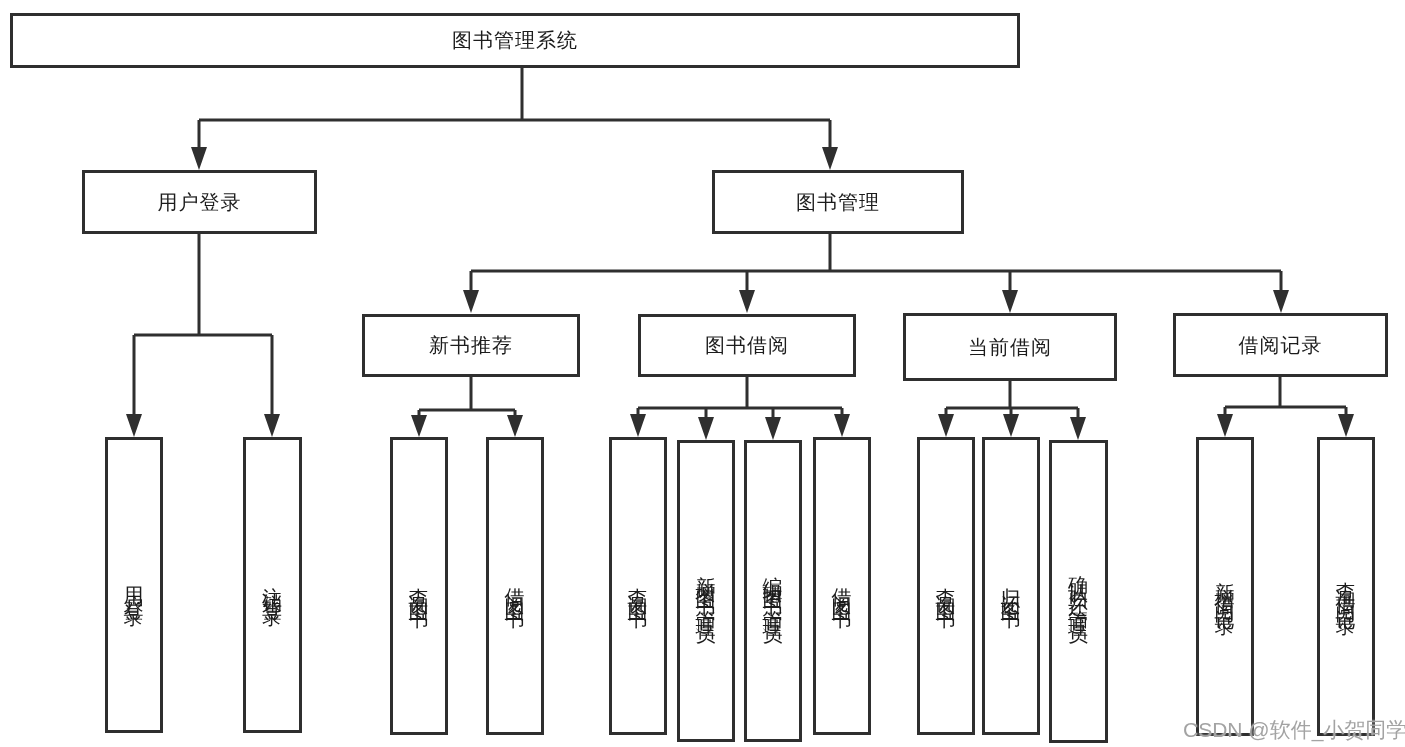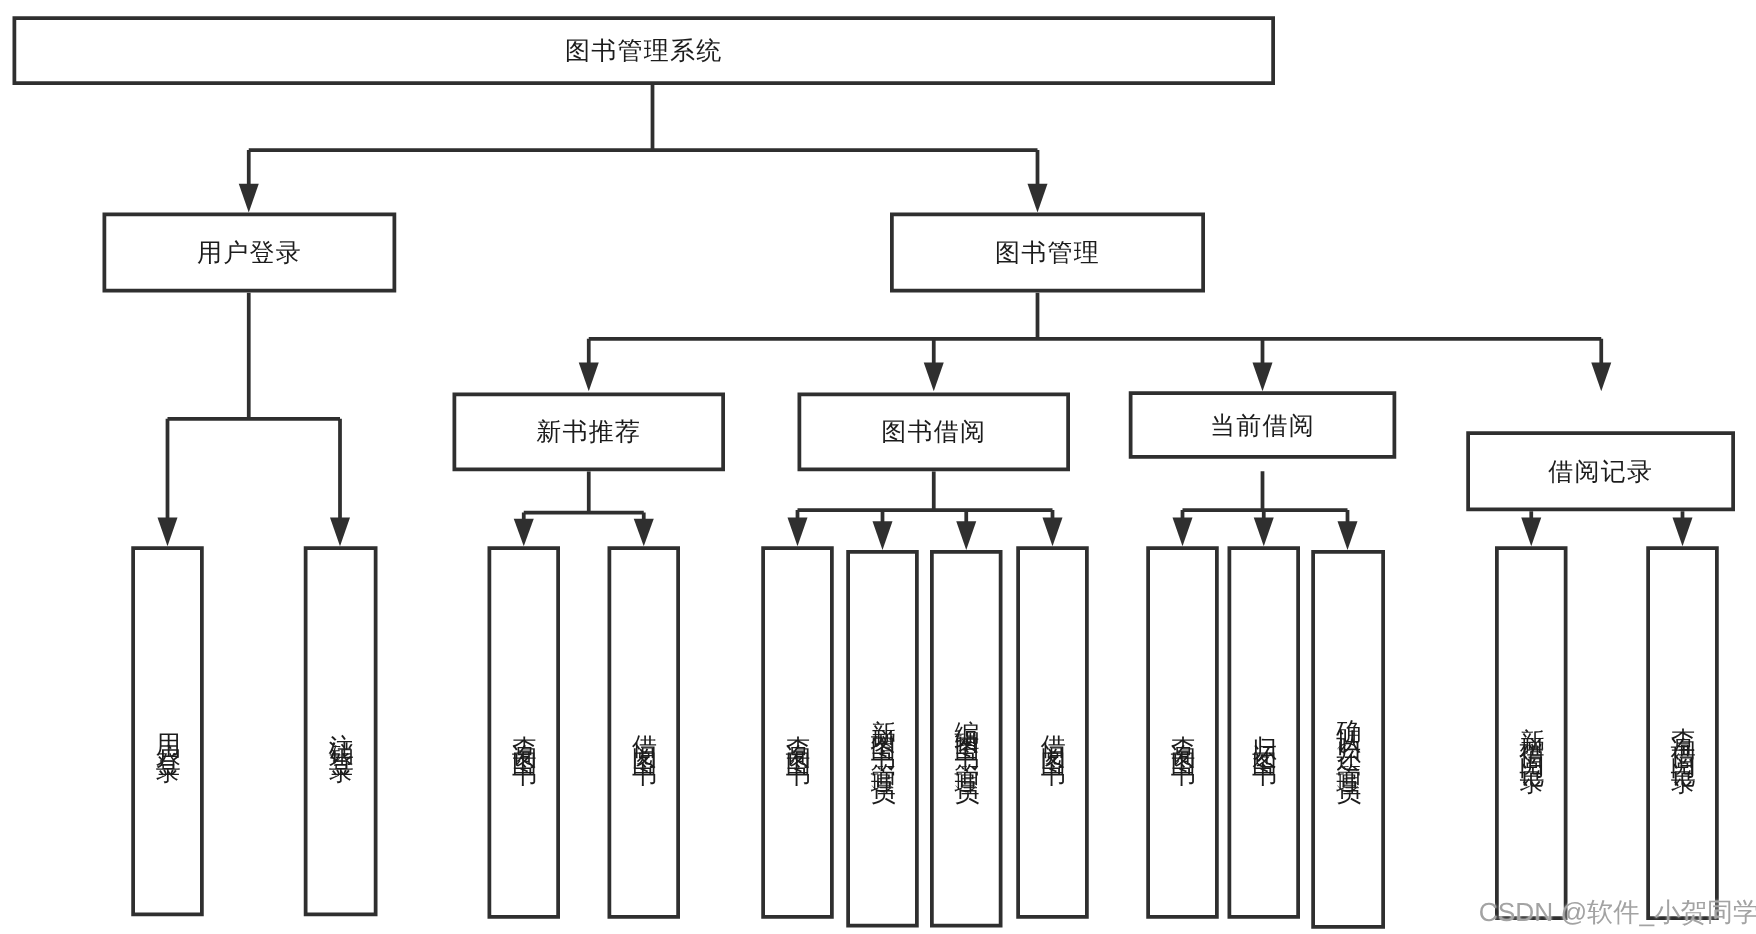--- a/index.html
+++ b/index.html
@@ -119,24 +119,24 @@
   <div class="node" style="left:712px; top:170px; width:252px; height:64px;">
     <span>图书管理</span>
   </div>
 
   <div class="node" style="left:638px; top:314px; width:218px; height:63px;">
     <span>图书借阅</span>
   </div>
   <div class="node" style="left:362px; top:314px; width:218px; height:63px;">
     <span>新书推荐</span>
   </div>
-  <div class="node" style="left:903px; top:313px; width:214px; height:54px;">
+  <div class="node" style="left:903px; top:313px; width:214px; height:68px;">
     <span>当前借阅</span>
   </div>
-  <div class="node" style="left:1173px; top:313px; width:215px; height:64px;margin-top:32px;">
+  <div class="node" style="left:1173px; top:313px; width:215px; height:64px;">
     <span>借阅记录</span>
   </div>
 
   <div class="node leaf" style="left:105px; top:437px; width:58px; height:296px;">
     <span class="vtext">用户登录</span>
   </div>
   <div class="node leaf" style="left:243px; top:437px; width:59px; height:296px;">
     <span class="vtext">注销登录</span>
   </div>
 

